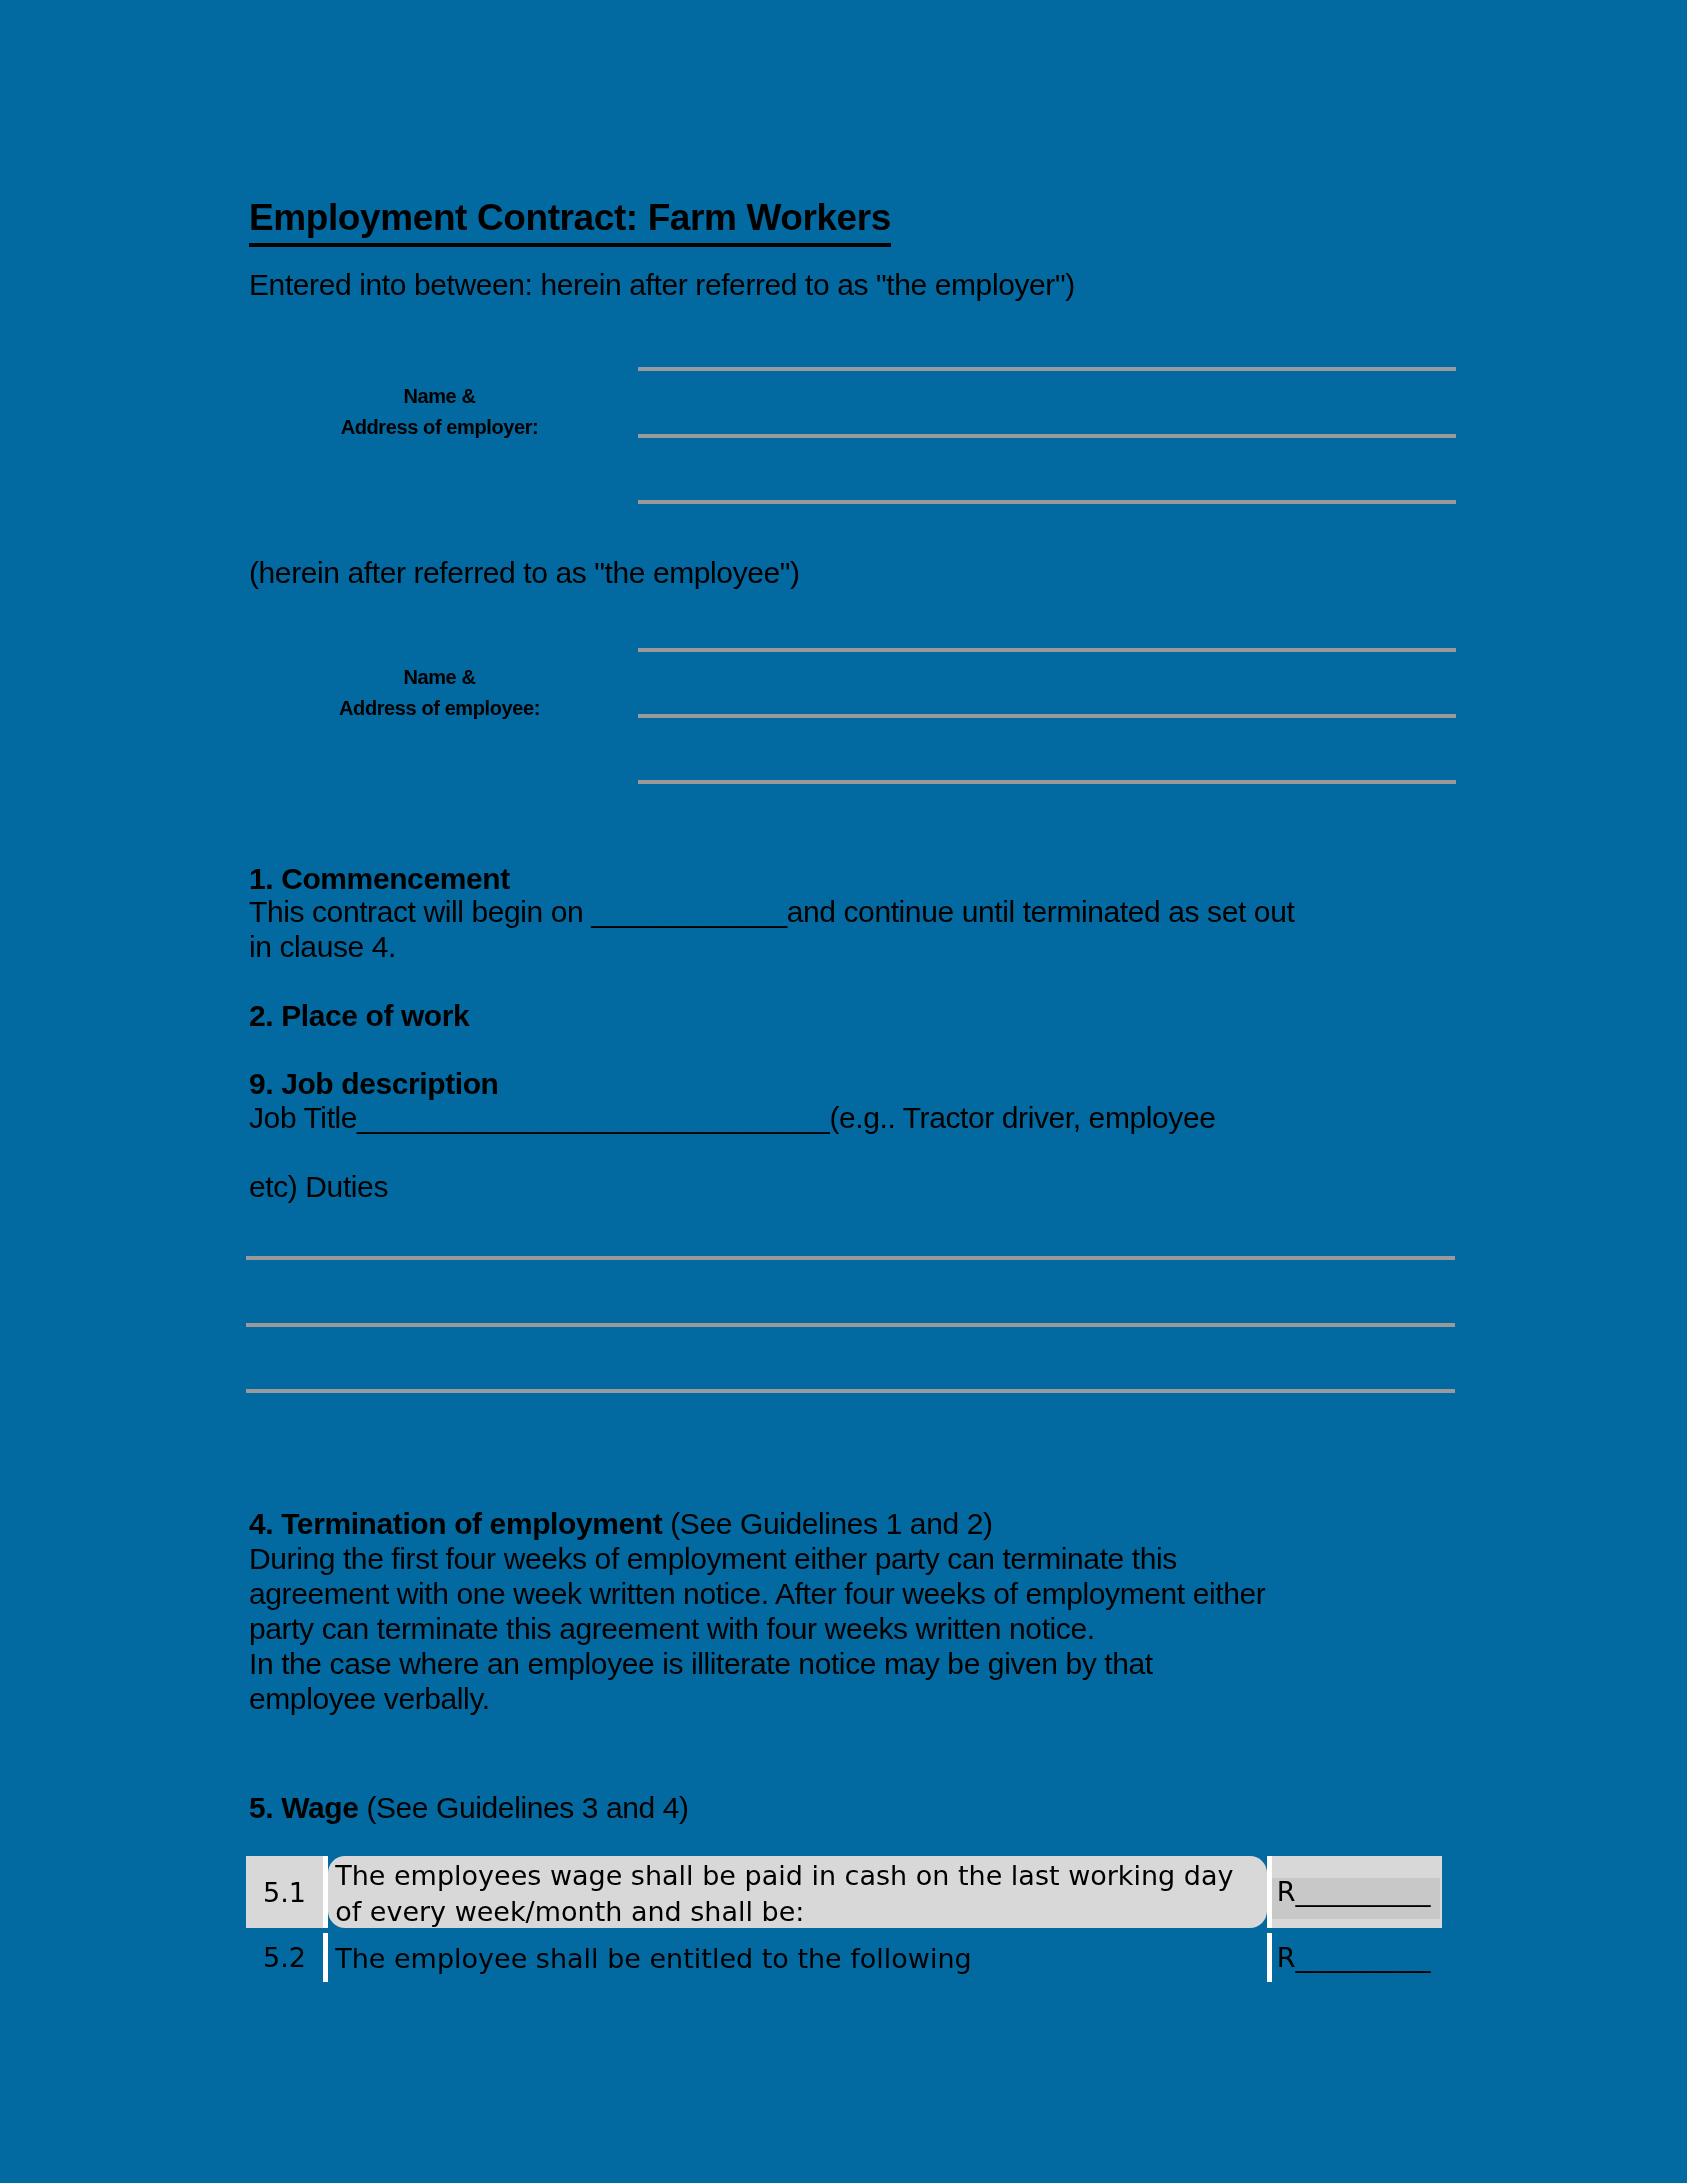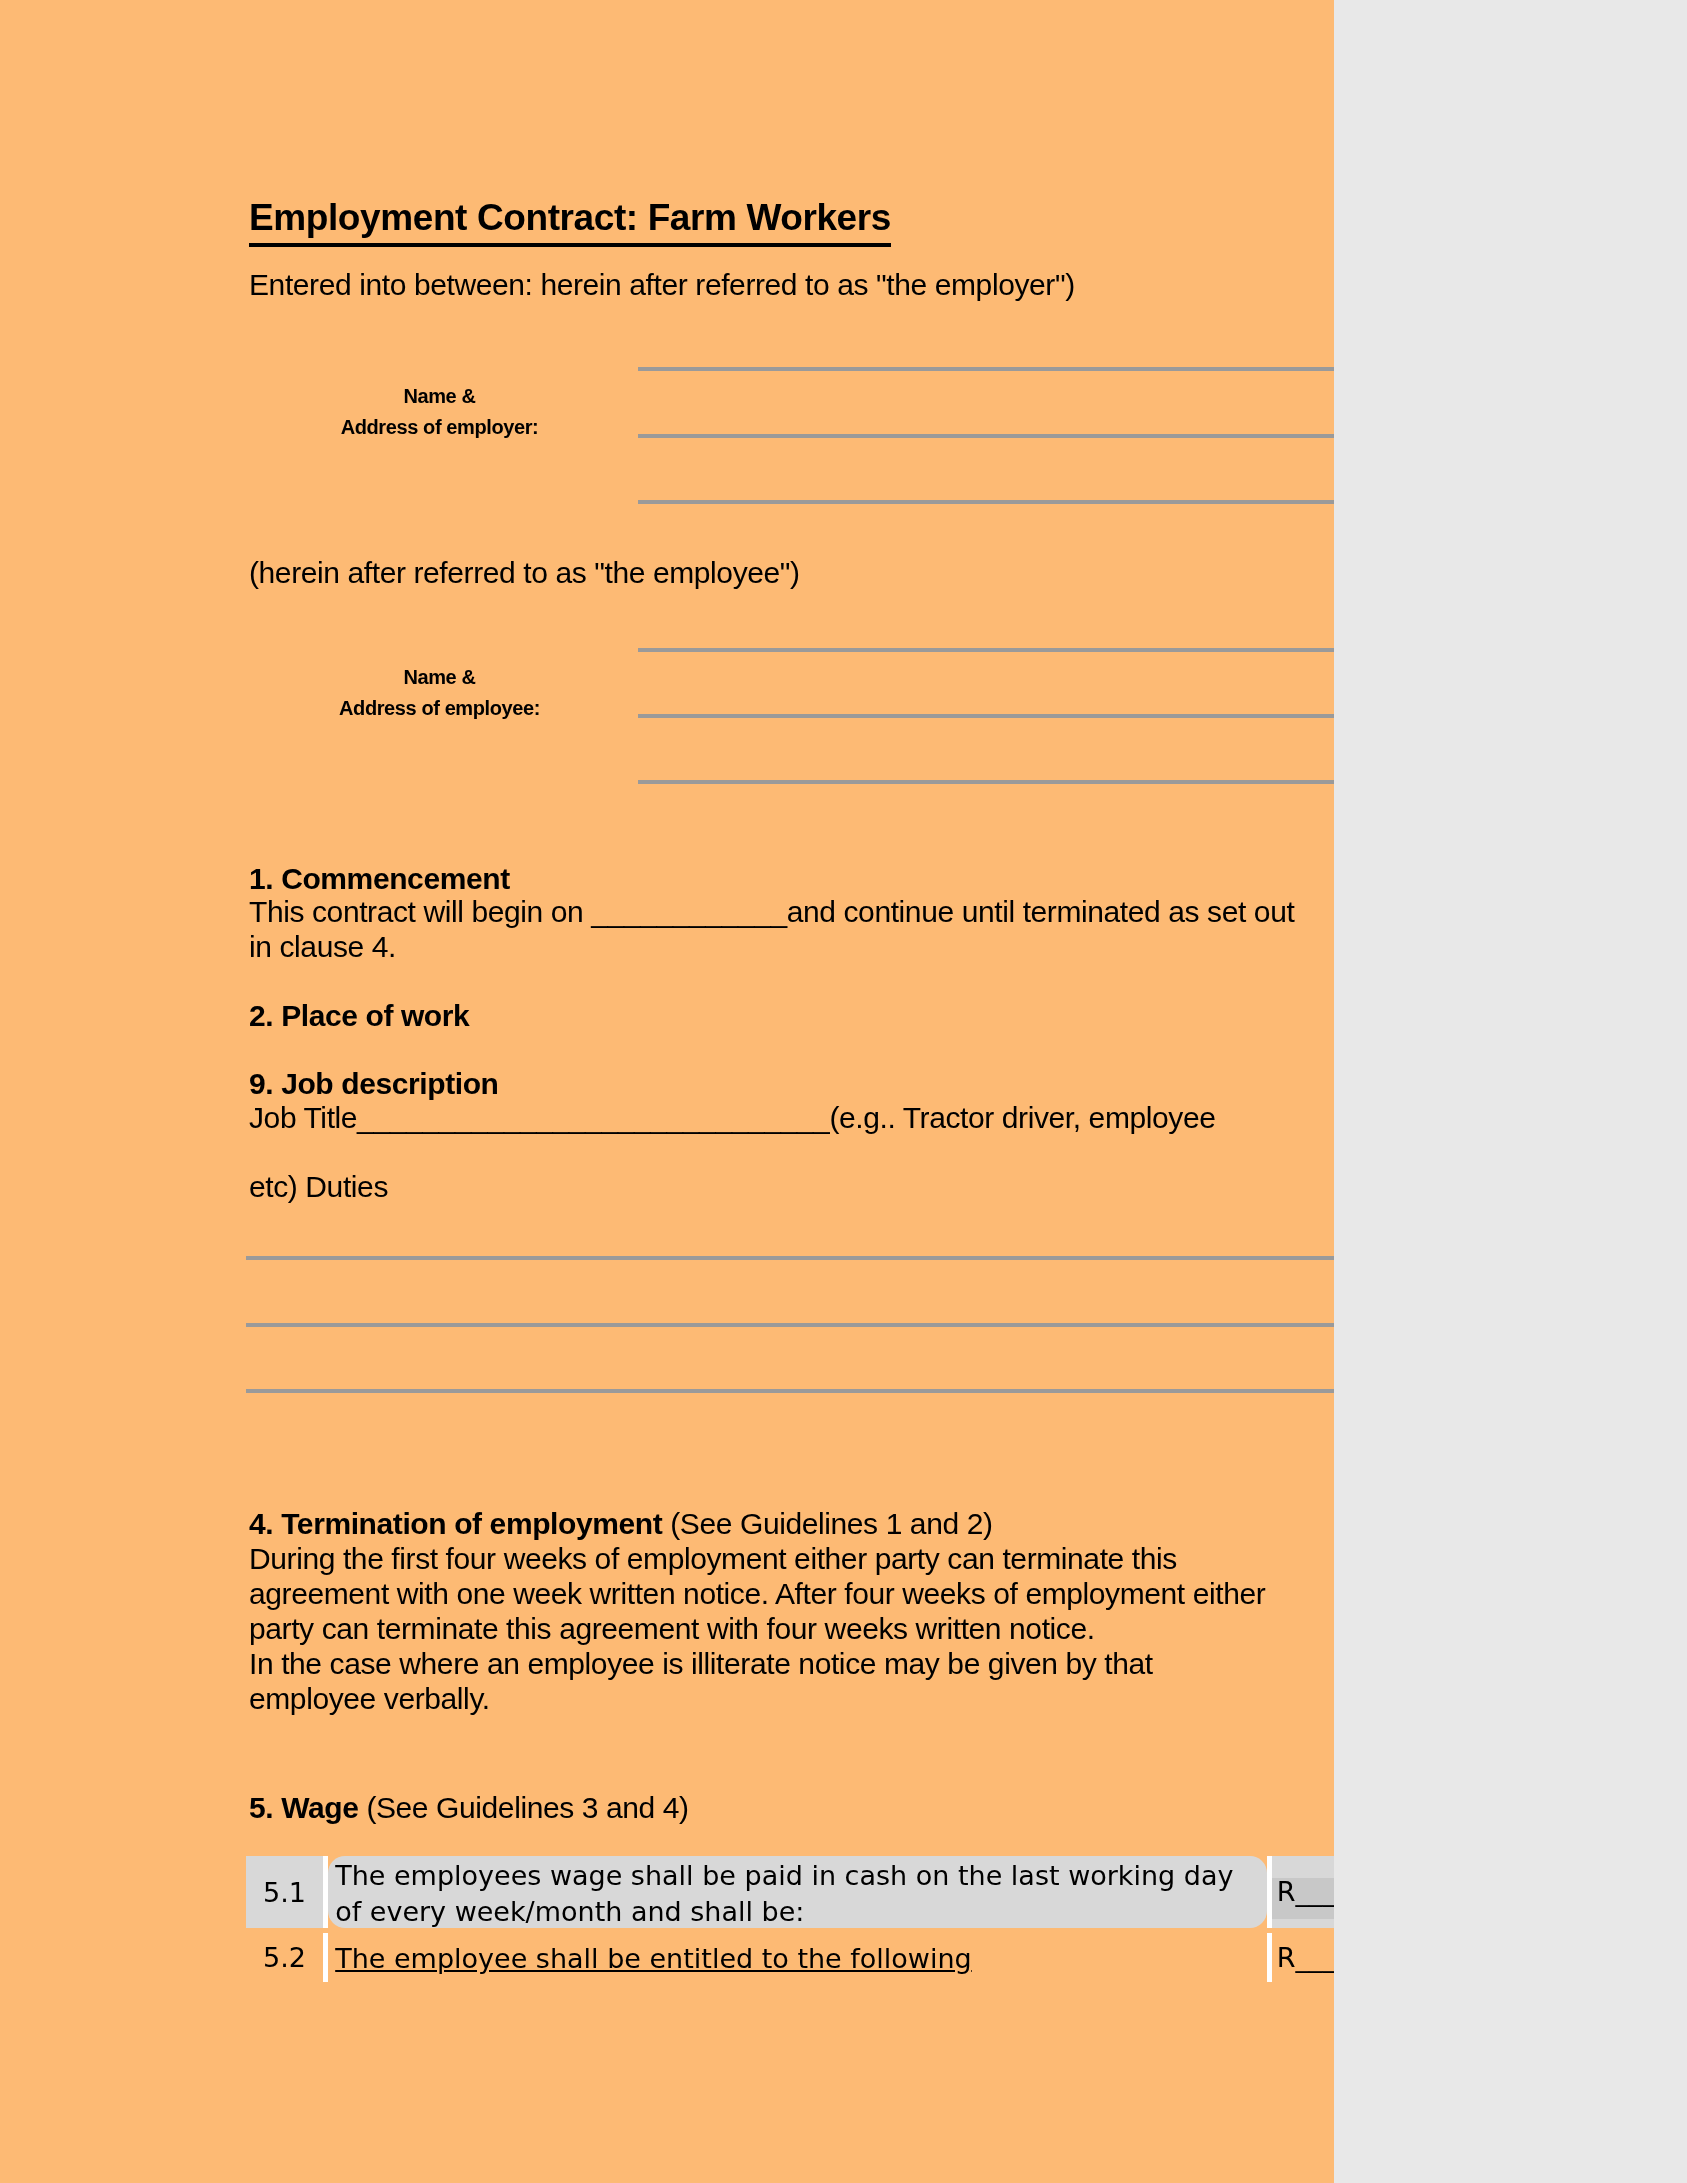--- a/index.html
+++ b/index.html
@@ -1,19 +1,19 @@
 <!DOCTYPE html>
 <html style="font-size:14px"><head>
 <meta charset="utf-8">
 <style>
   html,body{margin:0;padding:0;background:#e8e8e8;}
   .page{
     position:relative;
-    width:1334px;height:2184px;
-    background:#fdba74;
+    width:1687px;height:2184px;
+    background:#0369a1;
     font-family:"Liberation Sans",sans-serif;
     color:#000;
     overflow:hidden;
   }
   .doc-text{
     position:absolute;
     font-size:30px;
     letter-spacing:-0.4px;
     line-height:35px;
     white-space:pre-line;
@@ -64,21 +64,21 @@
     display:flex;align-items:center;justify-content:center;
   }
   .cell-gap{width:5.2px;flex:0 0 5.2px;background:#fff;}
   .cell-text{
     width:939px;flex:0 0 939px;
     padding:1.7px 5.2px 0 7px;
     line-height:36px;
     white-space:pre;
     border-radius:17px;
   }
-  .row-2 .cell-text{display:flex;align-items:center;white-space:pre;text-decoration:underline;}
+  .row-2 .cell-text{display:flex;align-items:center;white-space:pre;}
   .cell-amount{
     width:170px;flex:0 0 170px;
     position:relative;
   }
   .shaded{background:#d8d8d8;}
   .amount-band{
     position:absolute;
     left:0;right:2.6px;top:22px;height:41px;
     background:#c8c8c8;
   }

